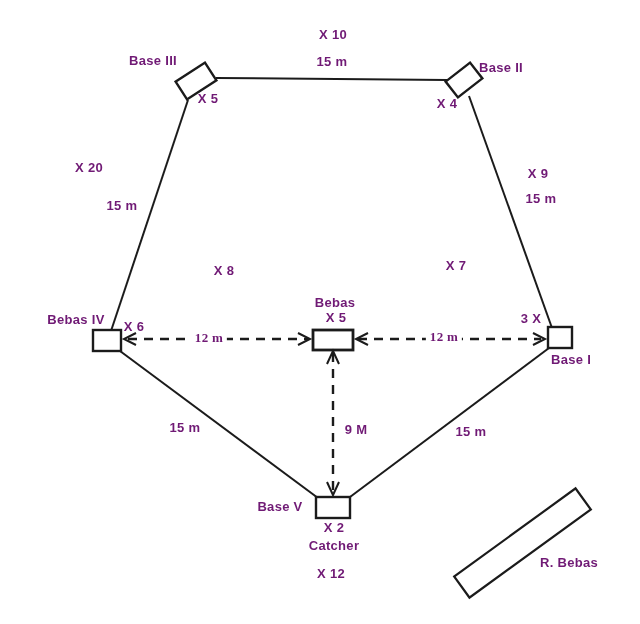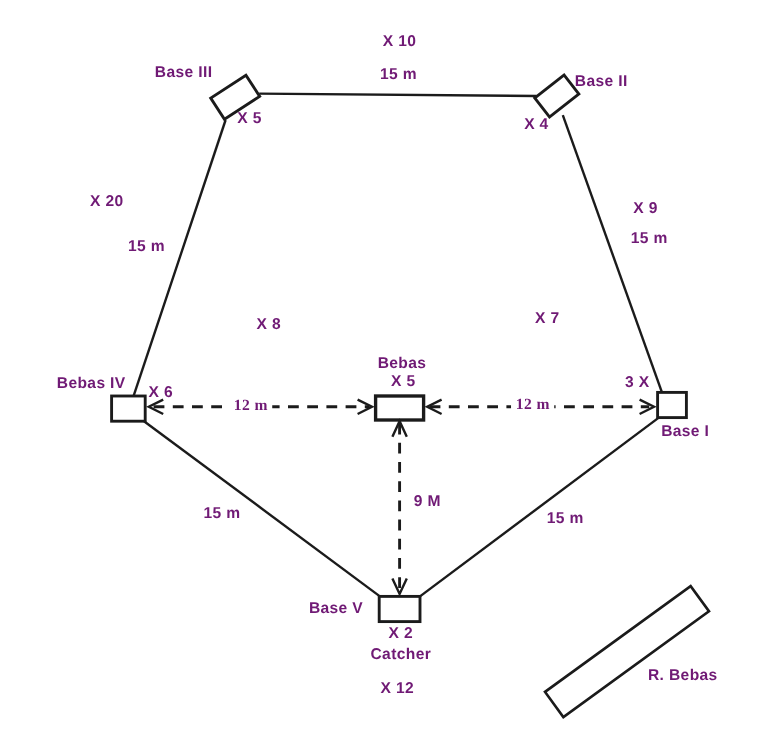--- a/index.html
+++ b/index.html
@@ -98,15 +98,15 @@
   <span class="lbl" style="left:89px;  top:168px">X 20</span>
   <span class="lbl" style="left:331px; top:574px">X 12</span>
 
   <span class="lbl" style="left:332px; top:62px">15 m</span>
   <span class="lbl" style="left:122px; top:206px">15 m</span>
   <span class="lbl" style="left:541px; top:199px">15 m</span>
   <span class="lbl" style="left:185px; top:428px">15 m</span>
   <span class="lbl" style="left:471px; top:432px">15 m</span>
   <span class="lbl on-line" style="left:209px; top:338px">12 m</span>
   <span class="lbl on-line" style="left:444px; top:337px">12 m</span>
-  <span class="lbl" style="left:356px; top:418px">9 M</span>
+  <span class="lbl" style="left:356px; top:430px">9 M</span>
 
 </div>
 
 </body></html>

